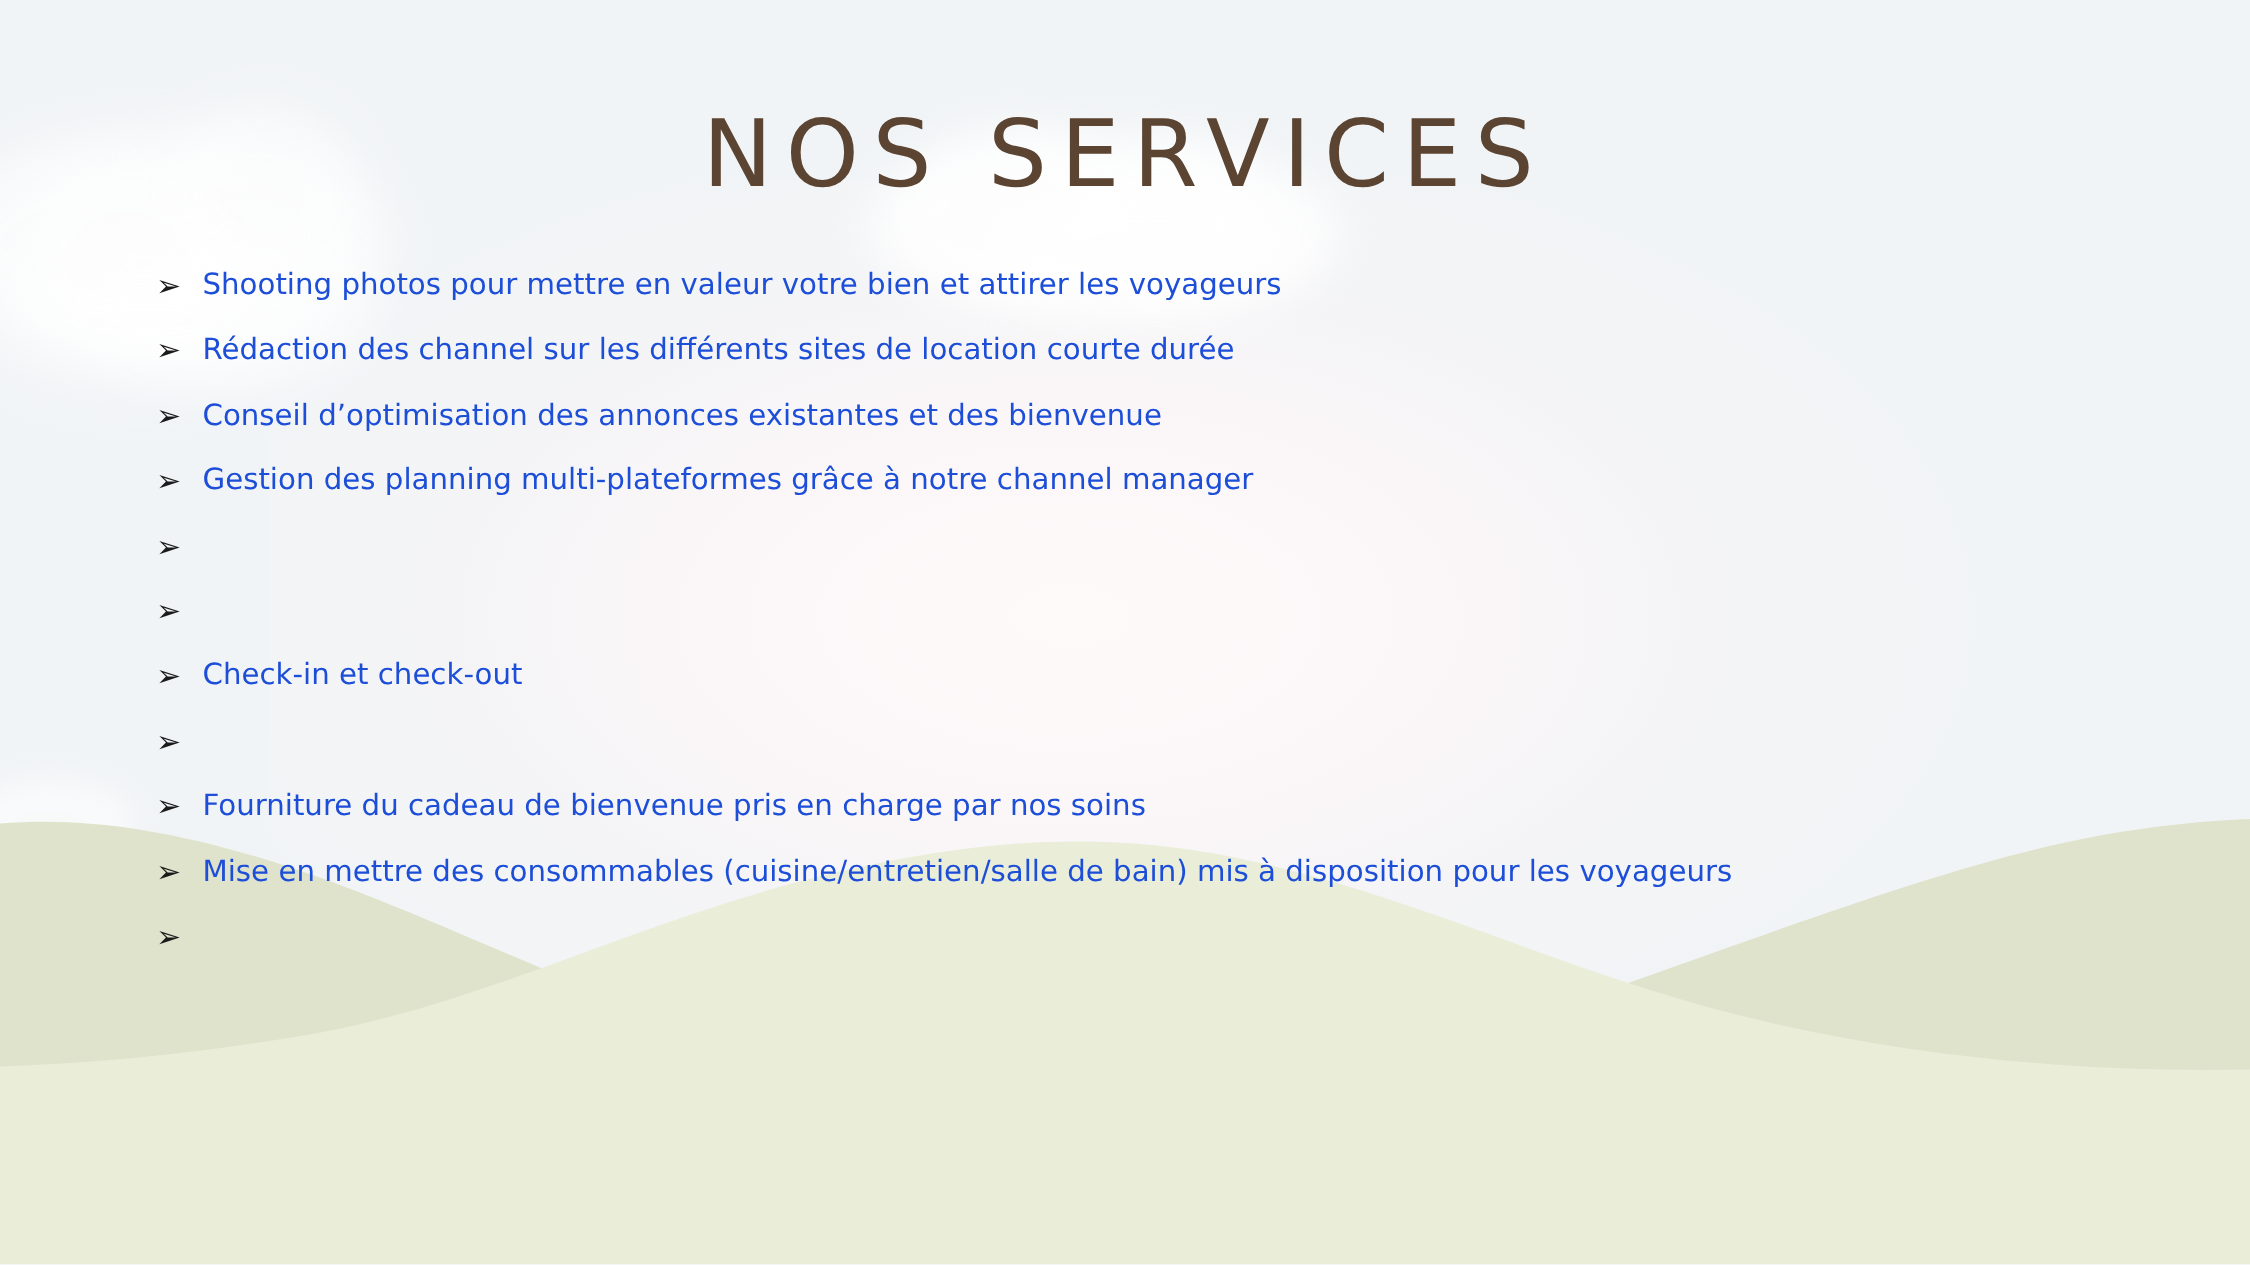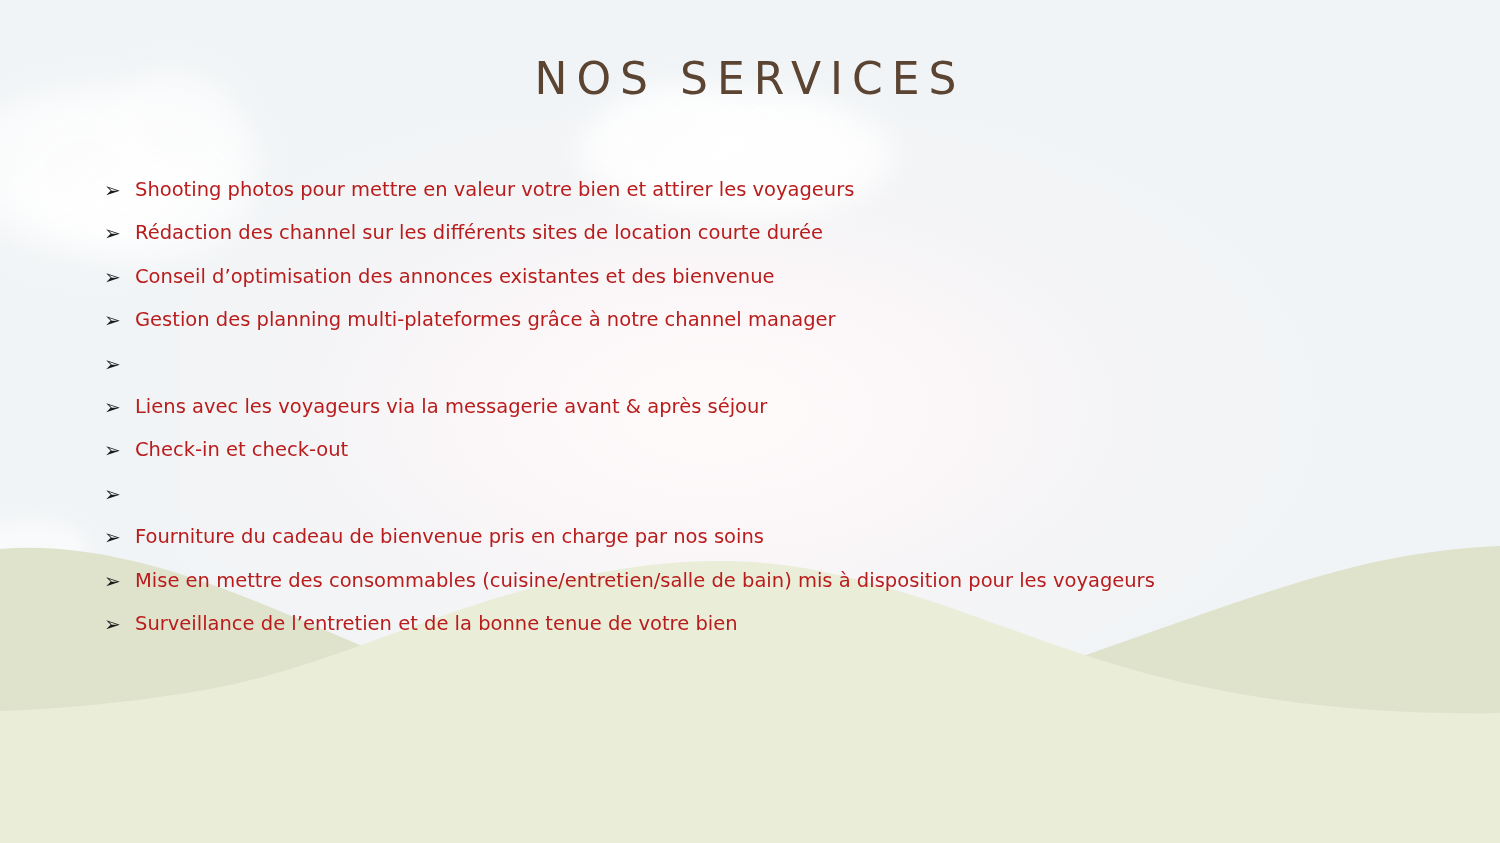--- a/index.html
+++ b/index.html
@@ -87,21 +87,21 @@
     height: 843px;
   }
 
   #slide-title {
     position: absolute;
     left: 0;
     top: 24px;
     width: 1500px;
     text-align: center;
     font-family: "DejaVu Sans", "Liberation Sans", sans-serif;
-    font-size: 44px;
+    font-size: 62px;
     font-weight: 400;
     letter-spacing: 9px;
     color: #5c4433;
     white-space: nowrap;
   }
 
   #service-list {
     position: absolute;
     left: 104px;
     top: 177px;
@@ -126,21 +126,21 @@
     color: #1a1a1a;
     text-align: left;
   }
 
   .item-text {
     flex: 0 1 auto;
     font-family: "DejaVu Sans", "Liberation Sans", sans-serif;
     font-size: 19.5px;
     line-height: 26px;
     font-weight: 400;
-    color: #b91c1c;
+    color: #1d4ed8;
     white-space: nowrap;
     letter-spacing: 0px;
   }
 </style>
 </head>
 <body>
 
 <div id="slide">
 
   <div class="bg-layer">
@@ -191,37 +191,35 @@
       </li>
       <li class="service-item">
         <span class="bullet-marker">➢</span>
         <span class="item-text">Gestion des planning multi-plateformes grâce à notre channel manager</span>
       </li>
       <li class="service-item">
         <span class="bullet-marker">➢</span>
       </li>
       <li class="service-item">
         <span class="bullet-marker">➢</span>
-        <span class="item-text">Liens avec les voyageurs via la messagerie avant &amp; après séjour</span>
       </li>
       <li class="service-item">
         <span class="bullet-marker">➢</span>
         <span class="item-text">Check-in et check-out</span>
       </li>
       <li class="service-item">
         <span class="bullet-marker">➢</span>
       </li>
       <li class="service-item">
         <span class="bullet-marker">➢</span>
         <span class="item-text">Fourniture du cadeau de bienvenue pris en charge par nos soins</span>
       </li>
       <li class="service-item">
         <span class="bullet-marker">➢</span>
         <span class="item-text">Mise en mettre des consommables (cuisine/entretien/salle de bain) mis à disposition pour les voyageurs</span>
       </li>
       <li class="service-item">
         <span class="bullet-marker">➢</span>
-        <span class="item-text">Surveillance de l’entretien et de la bonne tenue de votre bien</span>
       </li>
     </ul>
 
   </div>
 </div>
 
 </body></html>

